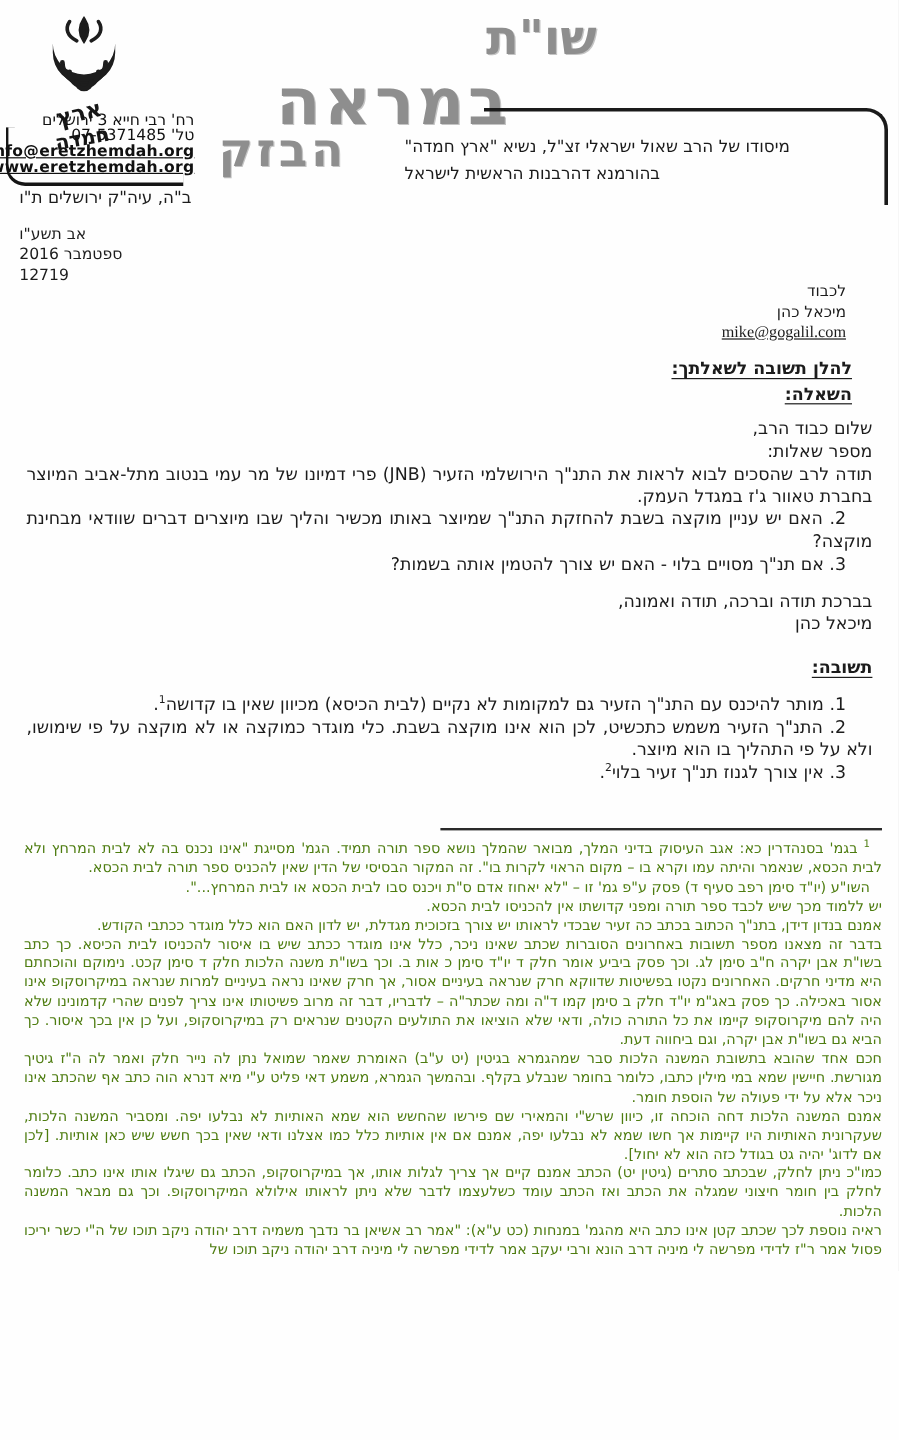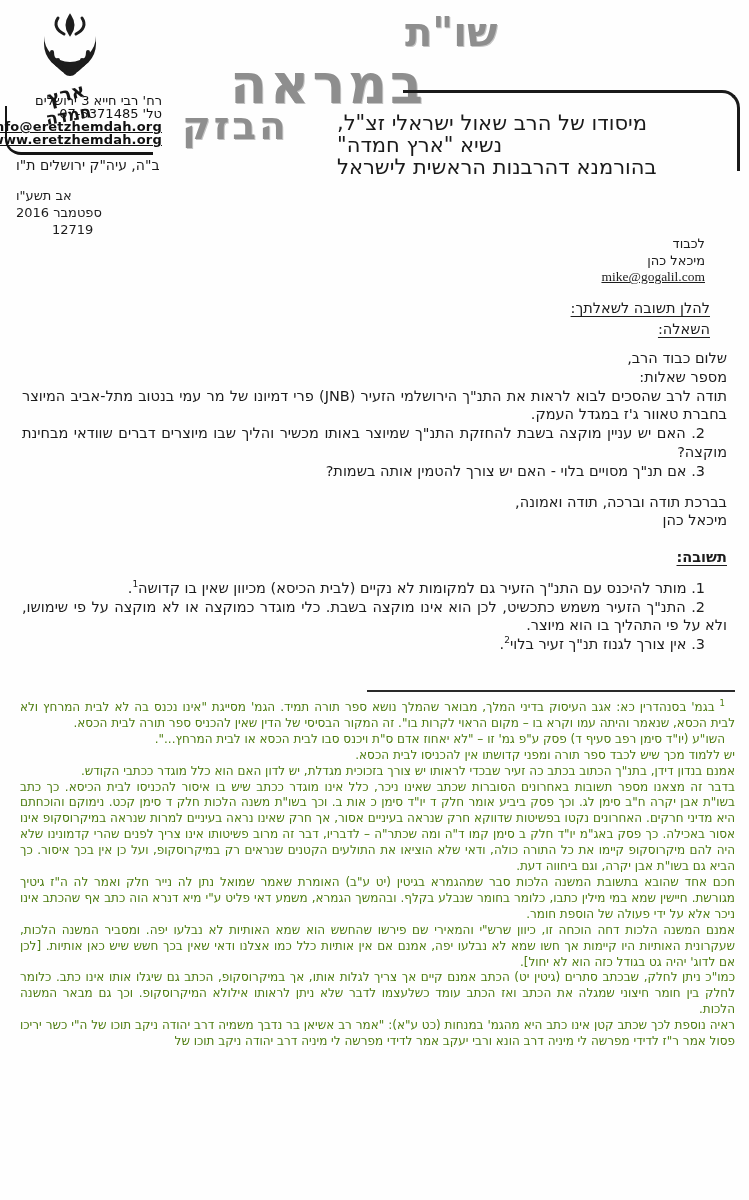--- a/index.html
+++ b/index.html
@@ -21,48 +21,48 @@
   }
   .contact .u{text-decoration:underline;font-weight:bold;letter-spacing:.2px;}
   .contact div{white-space:nowrap;}
   .left-bracket{
     position:absolute;left:5px;top:106px;width:146px;height:46px;
     border-left:2px solid #151515;border-bottom:3px solid #151515;
     border-bottom-left-radius:16px;pointer-events:none;
   }
   .bh-line{position:absolute;left:16px;top:157px;font-size:14px;direction:rtl;white-space:nowrap;}
   .dates{position:absolute;left:16px;top:187px;font-size:13px;line-height:17px;direction:rtl;text-align:left;}
-  .dates .num{direction:ltr;text-align:left;margin-left:36px;}
+  .dates .num{direction:ltr;text-align:left;}
   .title-shut,.title-bamareh,.title-habazak{
     position:absolute;color:#8e8e8e;font-weight:bold;line-height:1;
     text-shadow:1px 1px 0 #c4c4c4;white-space:nowrap;
   }
   .title-shut{left:405px;top:12px;font-size:40px;}
   .title-bamareh{left:230px;top:58px;font-size:54px;letter-spacing:3px;}
   .title-habazak{left:182px;top:106px;font-size:39px;letter-spacing:3px;}
   .right-bracket{
     position:absolute;left:403px;top:90px;width:334px;height:78px;
     border-top:3px solid #1a1a1a;border-right:3px solid #1a1a1a;
     border-top-right-radius:18px;pointer-events:none;
   }
   .subtitle{
     position:absolute;left:337px;top:112px;width:348px;
     direction:rtl;text-align:left;
-    font-size:21px;line-height:22px;color:#1a1a1a;
+    font-size:14px;line-height:22px;color:#1a1a1a;
   }
   
   .recipient{
     position:absolute;right:44px;top:236px;direction:rtl;text-align:right;
     font-size:13px;line-height:16.5px;
   }
   .recipient .mail{font-family:"Liberation Serif",serif;font-size:13.5px;text-decoration:underline;direction:ltr;display:inline-block;}
   
   .intro-head,.q-head{
     position:absolute;right:39px;direction:rtl;
-    font-size:14.5px;font-weight:normal;
+    font-size:14.5px;font-weight:bold;
     text-decoration:underline;text-underline-offset:3px;
     white-space:nowrap;
   }
   .intro-head{top:300px;}
   .q-head{top:321px;}
   
   .question-block,.answer-block{
     position:absolute;left:22px;right:22px;direction:rtl;text-align:justify;
     font-size:14.5px;line-height:18.8px;
   }

